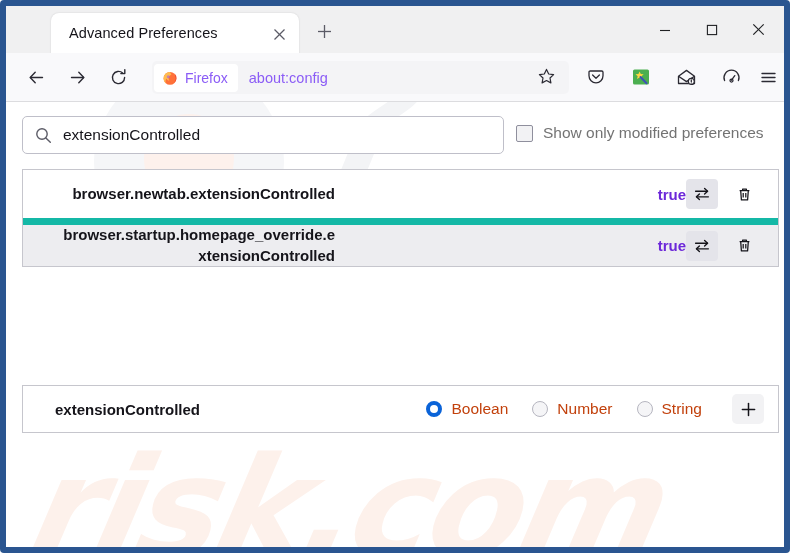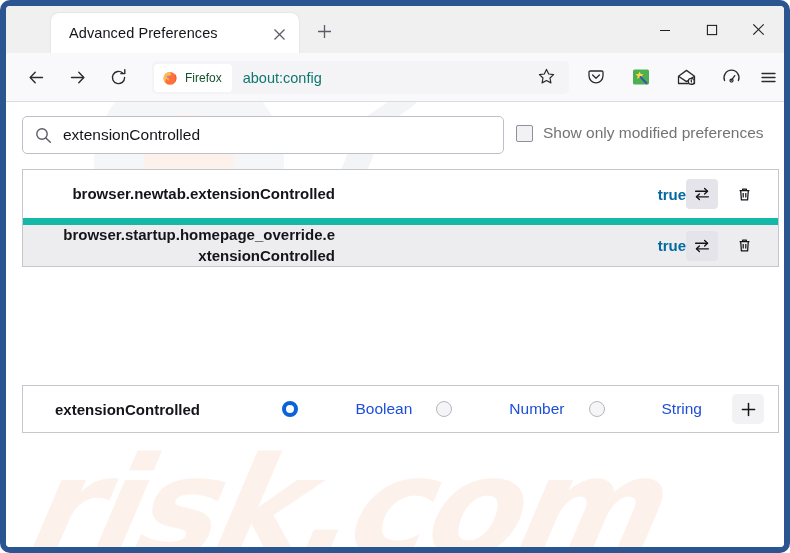--- a/index.html
+++ b/index.html
@@ -15,21 +15,21 @@
     -webkit-font-smoothing: antialiased;
   }
 
   
   #window-frame {
     position: absolute;
     left: 0; top: 0;
     width: 790px; height: 553px;
     box-sizing: border-box;
     border: 6px solid #2a5590;
-    border-radius: 10px;
+    border-radius: 4px;
     background: #ffffff;
     overflow: hidden;
   }
 
   
   #tab-strip {
     position: relative;
     height: 47px;
     background: #f0f0f1;
     border-bottom: 0;
@@ -122,27 +122,27 @@
     margin-left: 2px;
     height: 28px;
     background: #ffffff;
     border-radius: 4px;
     display: flex;
     align-items: center;
     padding: 0 10px 0 8px;
     gap: 7px;
   }
   #fx-chip-label {
-    font-size: 12px;
-    color: #14532d;
+    font-size: 14px;
+    color: #8b5cf6;
   }
   #url-text {
     margin-left: 11px;
     font-size: 14.5px;
-    color: #0f766e;
+    color: #8b5cf6;
     white-space: nowrap;
   }
   #bookmark-star {
     position: absolute;
     right: 10px;
     top: 6px;
     width: 22px;height:22px;
     color: #2b2a33;
   }
 
@@ -293,21 +293,21 @@
     font-size: 15px;
     font-weight: 700;
     color: #15141a;
     line-height: 1.35;
     word-break: break-word;
   }
   .pref-value {
     flex: 1;
     font-size: 15px;
     font-weight: 700;
-    color: #0369a1;
+    color: #6d28d9;
     padding-left: 10px;
   }
   .row-actions {
     display: flex;
     align-items: center;
     gap: 10px;
     padding-right: 18px;
   }
   .act-btn {
     width: 32px; height: 30px;
@@ -357,23 +357,22 @@
     border: 1px solid #b6b6c0;
     background: #f5f5f7;
     flex: none;
   }
   .radio-dot.checked {
     border: 4px solid #0a63d8;
     background: #ffffff;
   }
   .radio-label {
     font-size: 15.5px;
-    color: #1d4ed8;
+    color: #c2410c;
     white-space: nowrap;
-    margin-left: 48px;
   }
   #add-button {
     width: 32px; height: 30px;
     margin-left: 6px;
     display: flex; align-items: center; justify-content: center;
     background: #f2f2f4;
     border-radius: 5px;
     color: #15141a;
   }
 </style>

